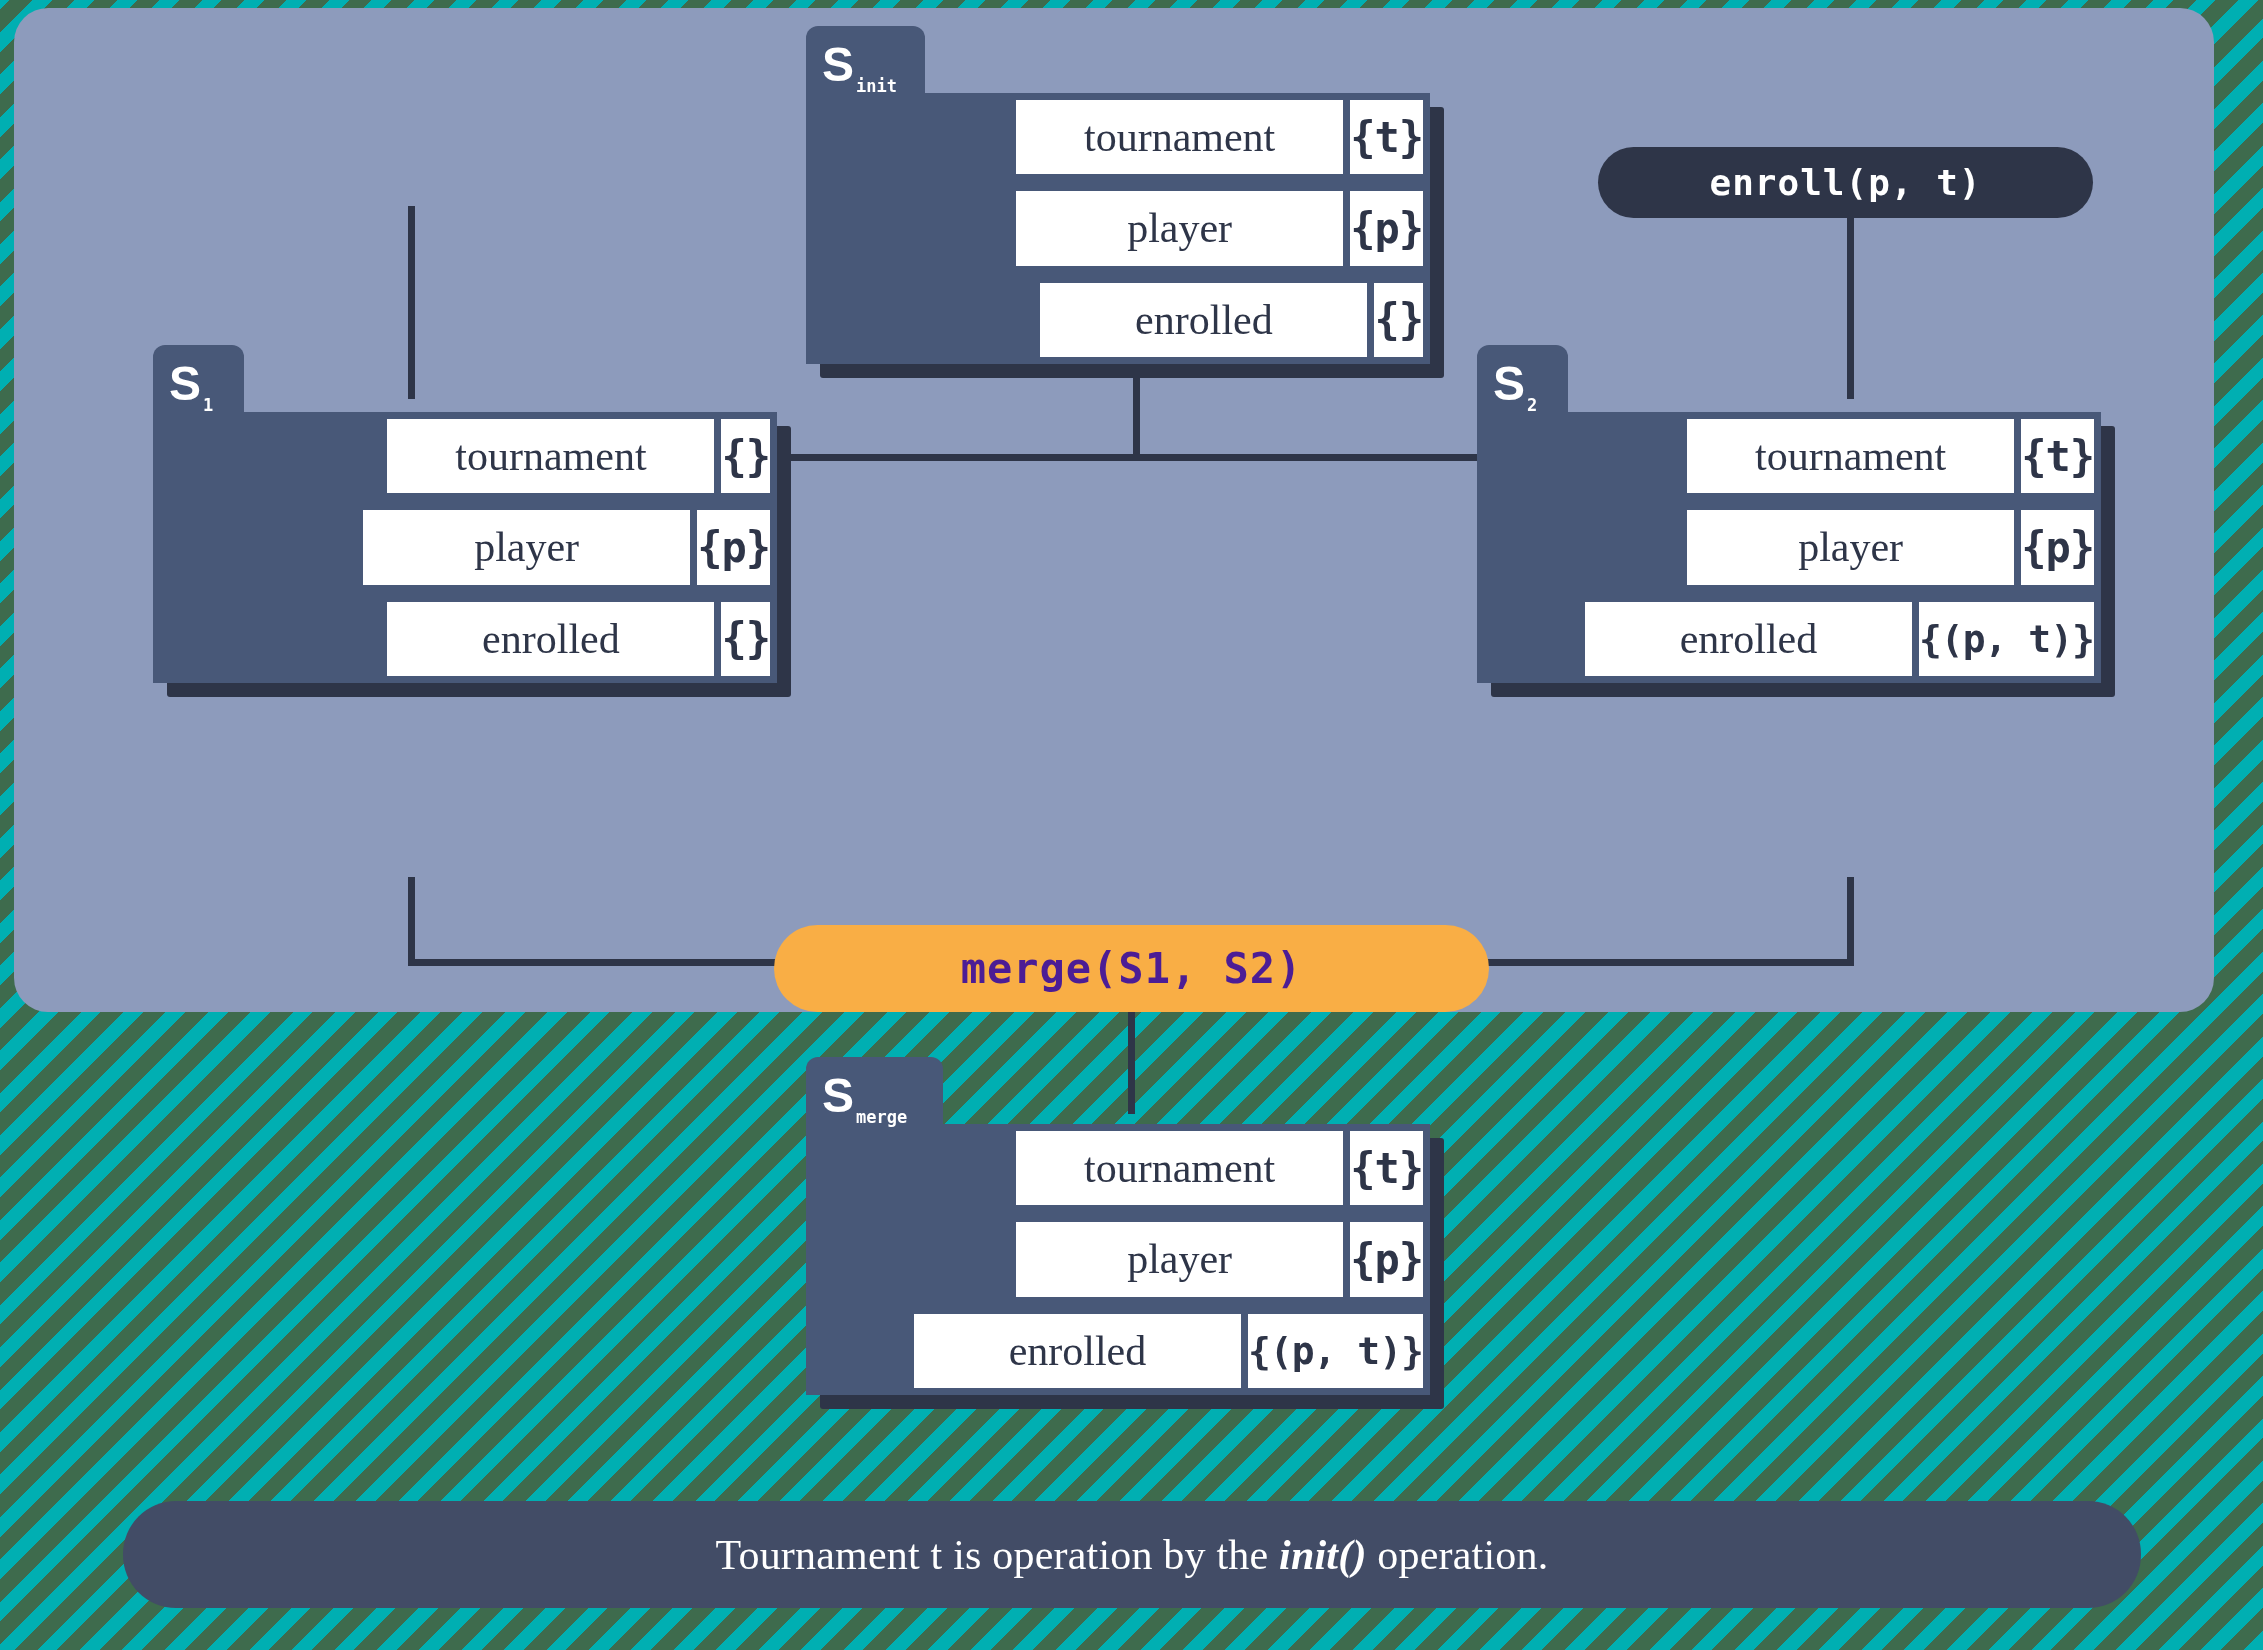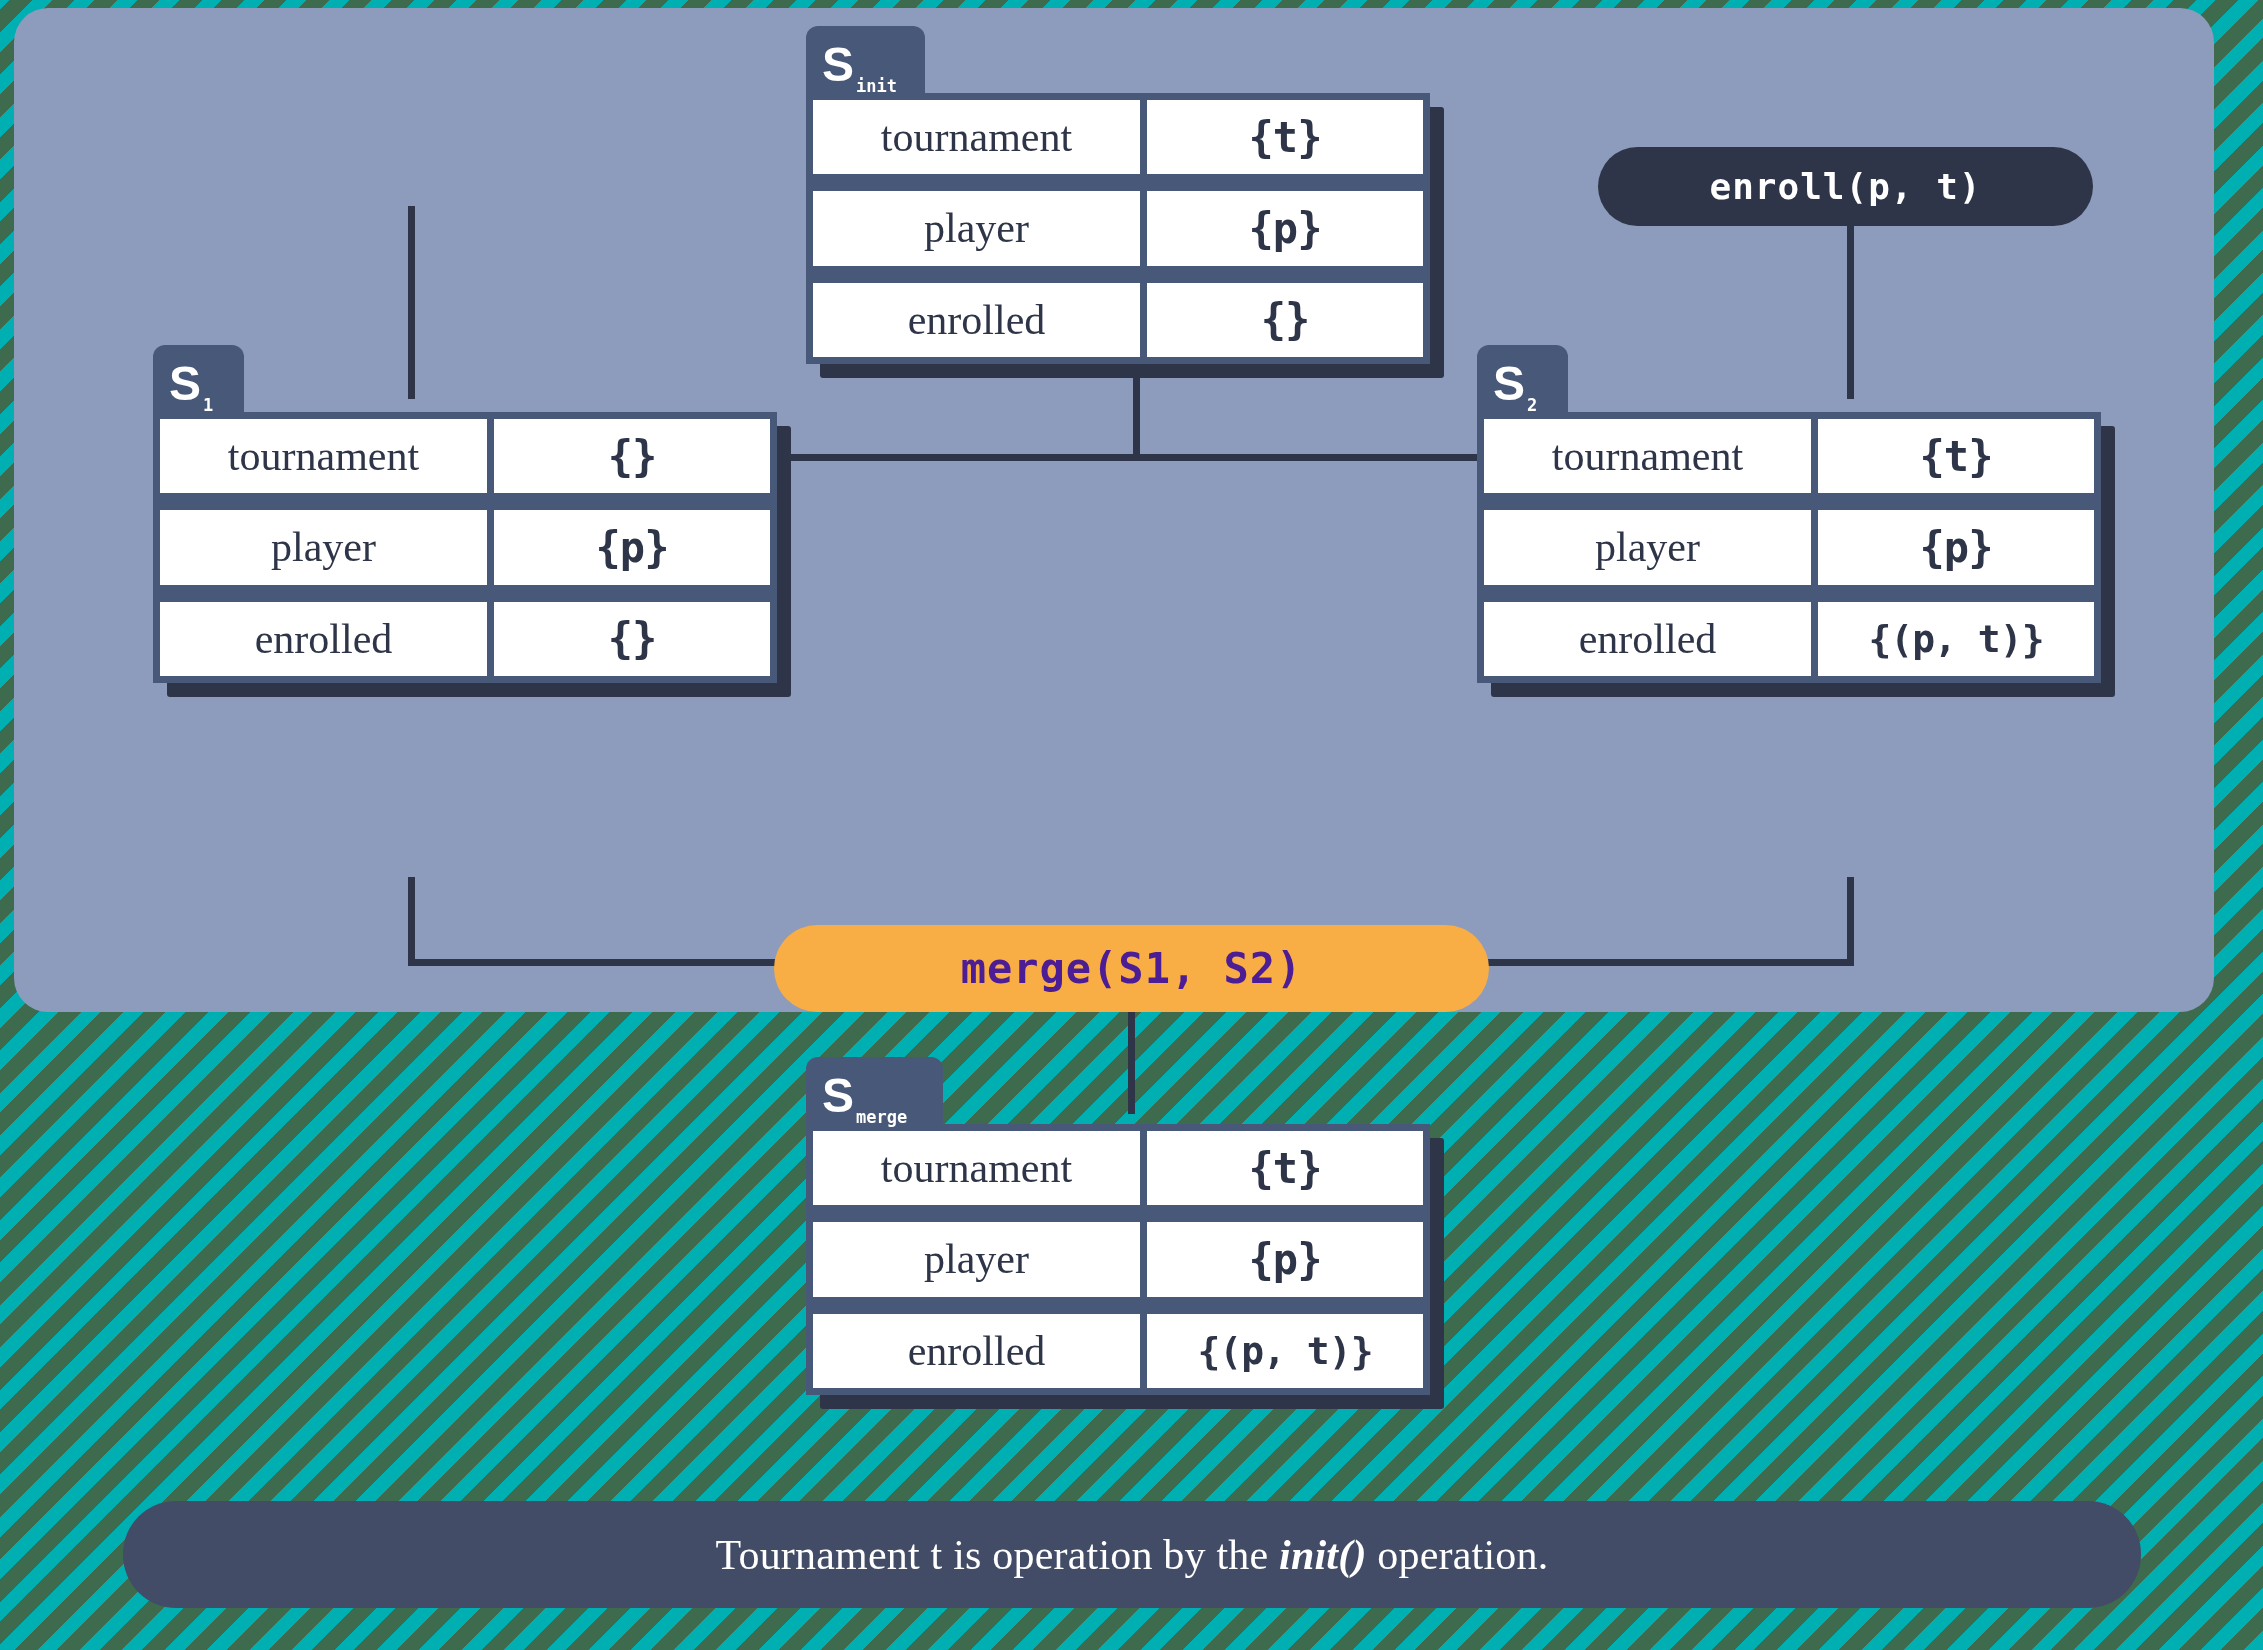--- a/index.html
+++ b/index.html
@@ -50,21 +50,21 @@
   }
   .tab .big{font-size:48px;font-weight:bold;font-family:"Liberation Sans",sans-serif;}
   .tab .sub{font-size:17px;font-weight:bold;margin-left:2px;position:relative;top:6px;}
 
   .tbl-shadow{
     position:absolute;background:#2E3548;border-radius:3px;
   }
   .tbl{
     position:absolute;background:#485878;
     border:7px solid #485878;box-sizing:border-box;
-    display:flex;flex-direction:column;gap:17px;z-index:2;
+    display:flex;flex-direction:column;gap:17px;z-index:2;align-items:flex-end;
   }
   .row{display:flex;gap:7px;flex:1;}
   .cell{
     background:#FFFFFF;display:flex;align-items:center;justify-content:center;
     color:#2E3548;
   }
   .cell.key{flex:0 0 auto;font-size:42px;font-family:"Liberation Serif",serif;}
   .cell.val{flex:1 1 auto;font-size:42px;font-weight:bold;
             font-family:"DejaVu Sans Mono", monospace;letter-spacing:-1px;}
 
@@ -185,21 +185,21 @@
         <div class="cell val">{p}</div>
       </div>
       <div class="row">
         <div class="cell key" style="width:327px;">enrolled</div>
         <div class="cell val" style="font-size:38px;">{(p, t)}</div>
       </div>
     </div>
   </div>
 
 
-  <div class="pill dark" style="left:1584px;top:139px;width:495px;height:79px;font-size:36px;">
+  <div class="pill dark" style="left:1584px;top:139px;width:495px;height:71px;font-size:36px;">
     <span>enroll(p, t)</span>
   </div>
 
   <div class="pill accent" style="left:760px;top:917px;width:715px;height:87px;font-size:42px;">
     <span>merge(S1, S2)</span>
   </div>
 
 </div>
 
 <div id="caption-bar">

